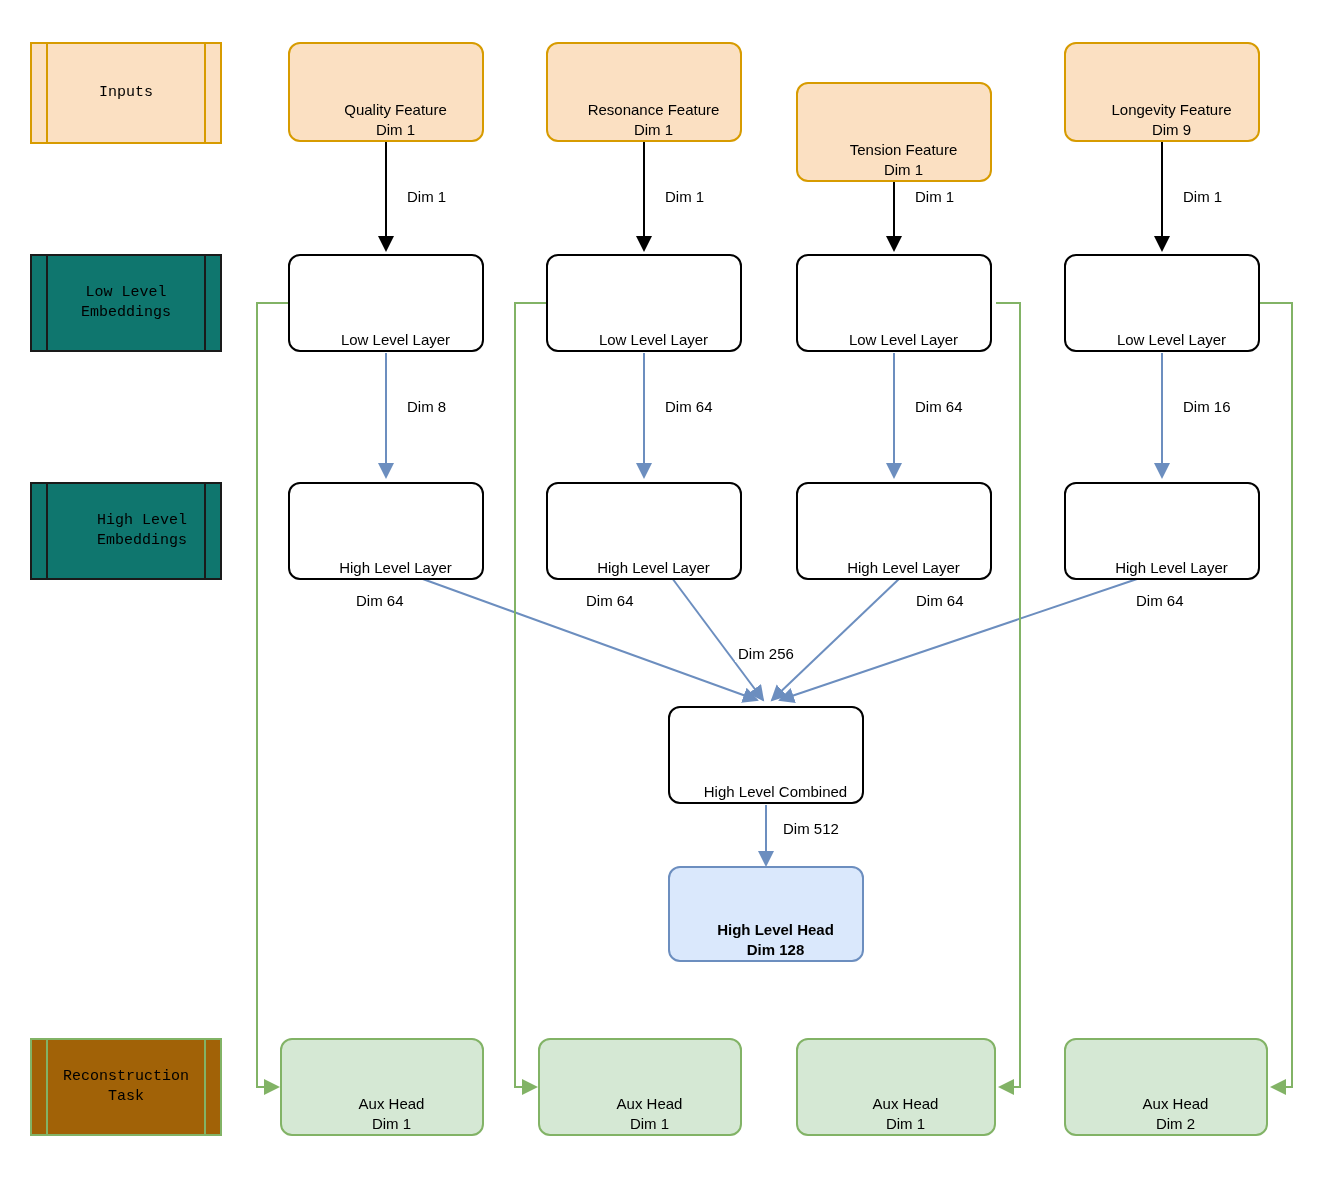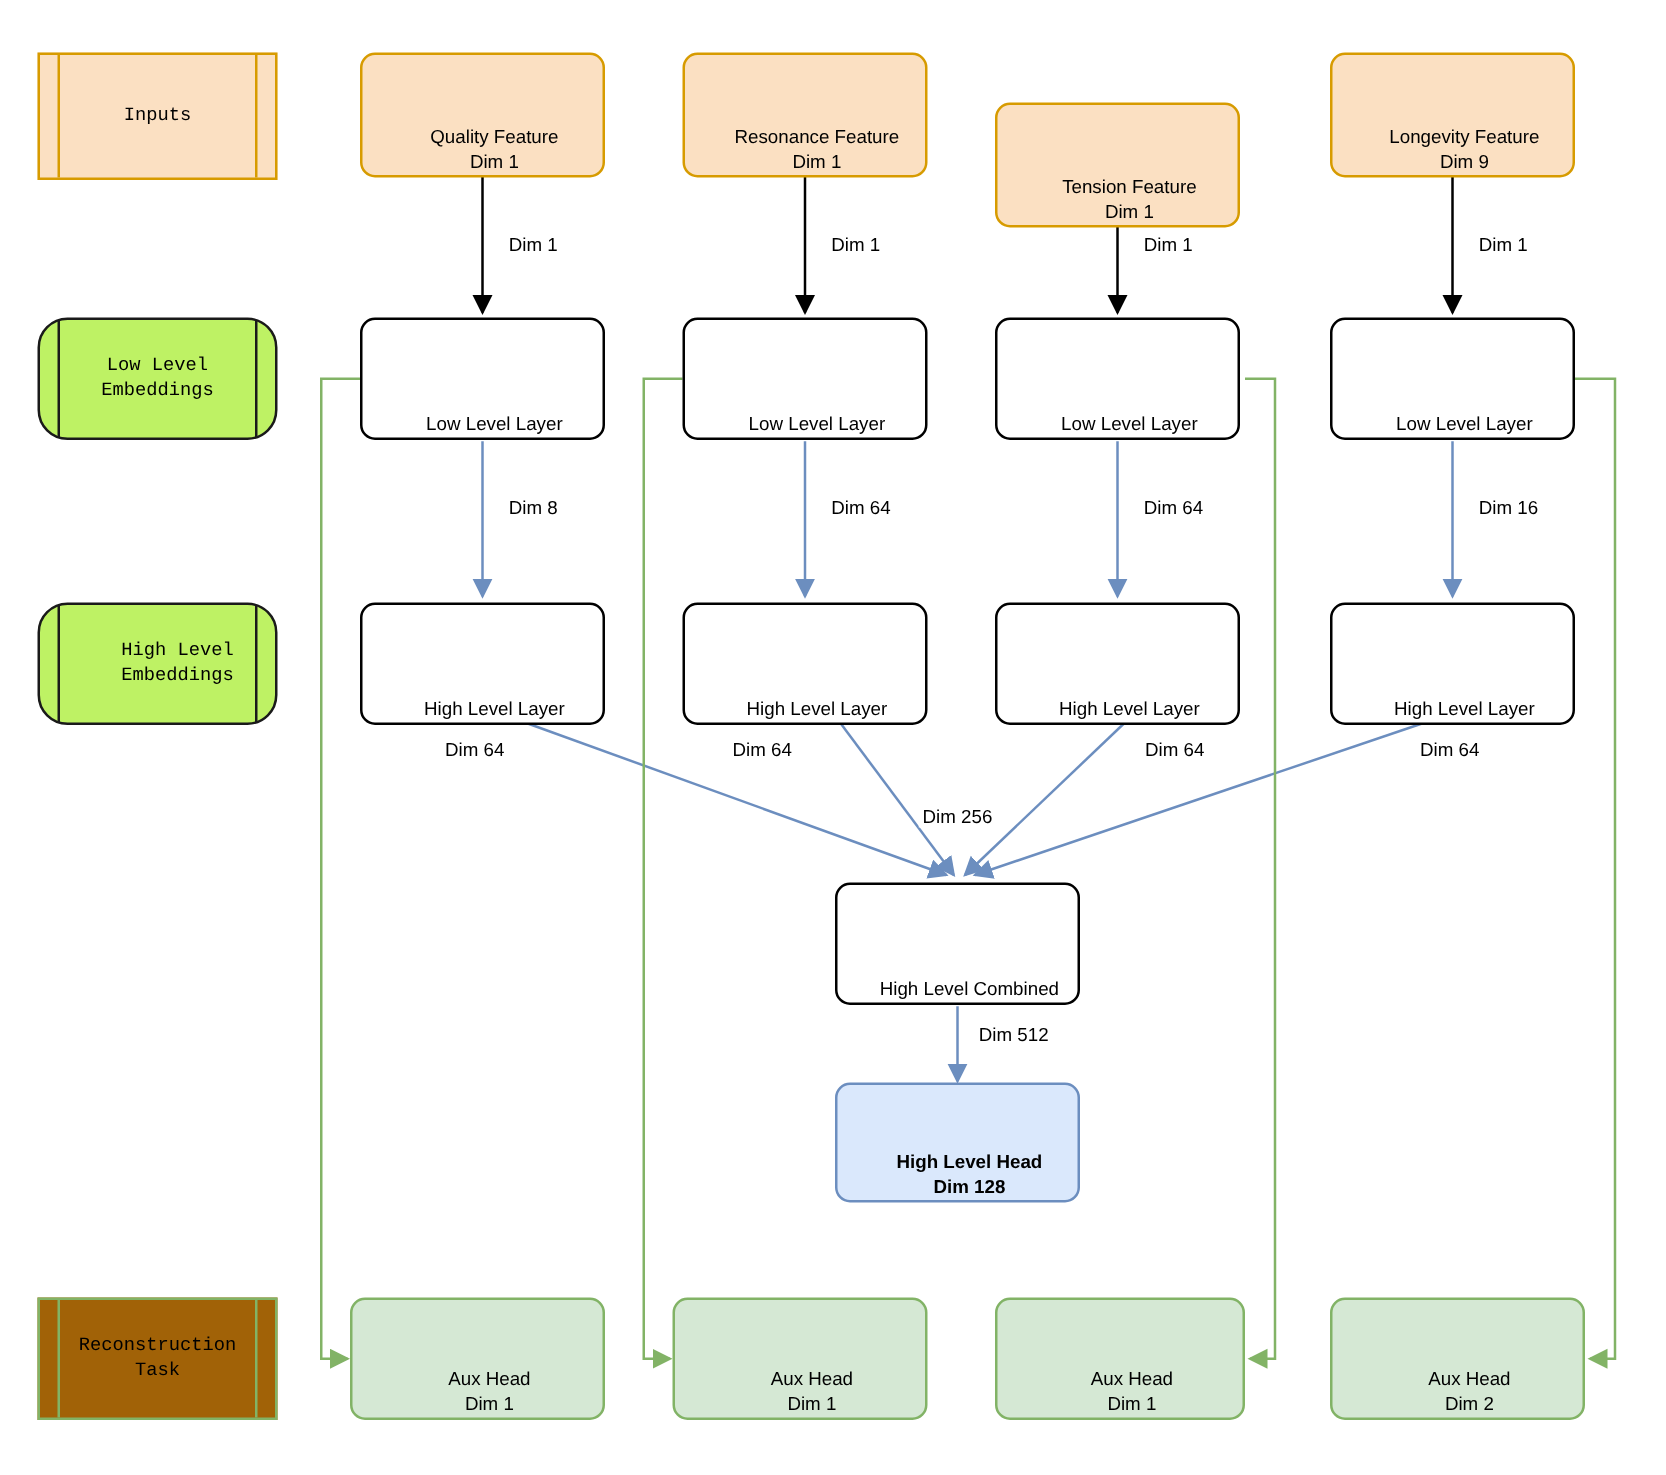--- a/index.html
+++ b/index.html
@@ -20,21 +20,21 @@
 
   
   .legend{position:absolute;box-sizing:border-box;border-width:2px;border-style:solid;
           display:flex;align-items:center;justify-content:center;text-align:center;
           font-size:15px;color:#000;white-space:pre-line;line-height:1.35;font-family:Liberation Mono, monospace;}
   .legend .rule{position:absolute;top:0;bottom:0;width:0;border-left-width:2px;border-left-style:solid;}
   .legend .rule.l{left:14px;}
   .legend .rule.r{right:14px;}
   .lg-orange{background:#fbe0c2;border-color:#d79b00;}
   .lg-orange .rule{border-left-color:#d79b00;}
-  .lg-white{background:#bef264;border-color:#1a1a1a;border-radius:24px;}
+  .lg-white{background:#0f766e;border-color:#1a1a1a;}
   .lg-white .rule{border-left-color:#1a1a1a;}
   .lg-blue{background:#dae8fc;border-color:#6c8ebf;}
   .lg-blue .rule{border-left-color:#6c8ebf;}
   .lg-green{background:#a16207;border-color:#82b366;}
   .lg-green .rule{border-left-color:#82b366;}
 
   .elabel{position:absolute;font-size:15px;color:#000;background:#ffffff;
           padding:0 3px;white-space:nowrap;}
 </style>
 </head>

